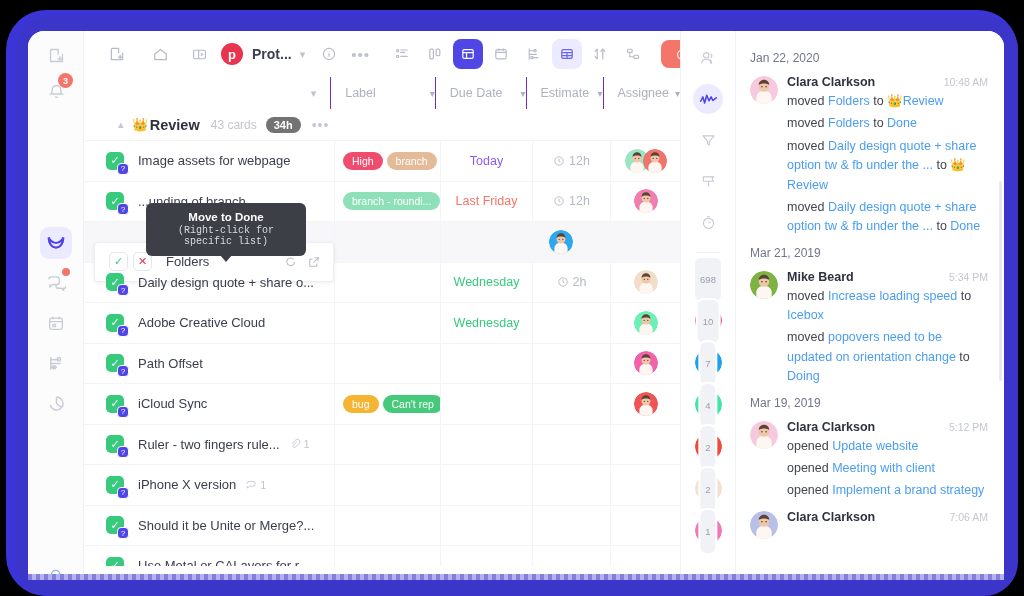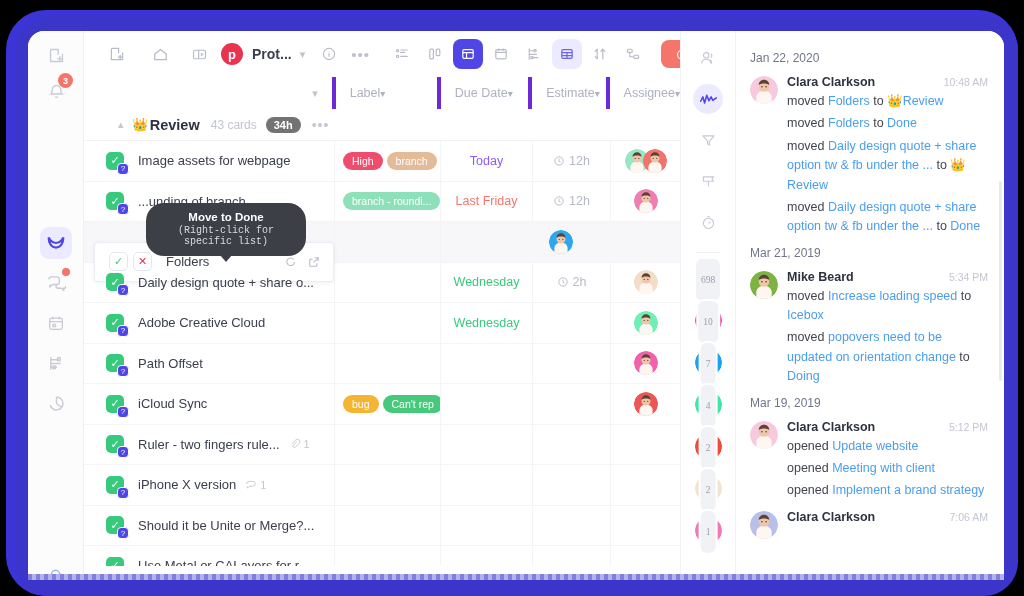--- a/index.html
+++ b/index.html
@@ -94,23 +94,23 @@
   .colhead {
     position: absolute; left: 56px; top: 46px; right: 324px; height: 32px;
     display: flex; align-items: center;
   }
   .colhead-spacer {
     width: 250px; height: 100%;
     display: flex; align-items: center; justify-content: flex-end;
     padding-right: 14px;
   }
   .colh {
-    height: 100%; display: flex; align-items: center; 
+    height: 100%; display: flex; align-items: center; gap: 6px;
     font-size: 12.5px; color: #aeb1c0; padding-left: 14px;
-    border-left: 4px solid #6d28d9; cursor: pointer;
+    border-left: 1px solid #6d28d9; cursor: pointer; justify-content: space-between;
   }
   .colh .cv { font-size: 10px; }
 
   
   .grouphead {
     position: absolute; left: 56px; top: 78px; right: 324px; height: 32px;
     display: flex; align-items: center; padding-left: 34px;
     border-bottom: 1px solid #f2f2f6;
   }
   .gh-caret { color: #c4c7d4; font-size: 11px; margin-right: 9px; cursor: pointer; }
@@ -178,21 +178,21 @@
     font-size: 11px; cursor: pointer; flex: none; background: #fff;
   }
   .mini-btn.ok { color: #37ca7d; }
   .mini-btn.no { color: #e8344e; margin-left: 5px; }
   .row-actions {
     margin-left: auto; margin-right: 12px; display: flex; align-items: center;
     gap: 9px; color: #b9bcc9;
   }
   .tooltip {
     position: absolute; left: 62px; top: -39px; width: 160px;
-    background: #3c3f46; border-radius: 18px; padding: 8px 6px 9px;
+    background: #3c3f46; border-radius: 6px; padding: 8px 6px 9px;
     text-align: center; color: #fff; z-index: 40;
   }
   .tooltip .t1 { font-size: 11.5px; font-weight: 700; }
   .tooltip .t2 { font-size: 10px; color: #d9dbe0; margin-top: 2px; font-family: Liberation Mono, monospace; }
   .tooltip:after {
     content: ""; position: absolute; left: 50%; bottom: -6px; margin-left: -6px;
     border-left: 6px solid transparent; border-right: 6px solid transparent;
     border-top: 7px solid #3c3f46;
   }
 
@@ -211,21 +211,21 @@
   .r2-sep { width: 24px; height: 1px; background: #eeeff4; margin: 4px 0 12px; }
   .r2-person { position: relative; width: 34px; height: 36px; margin-bottom: 6px; cursor: pointer; flex: none; }
   .r2-person .pav { width: 27px; height: 27px; border-radius: 50%; display: block; margin: 0 auto; }
   .r2-person .pq {
     width: 27px; height: 27px; border-radius: 50%; background: #eef0f4; color: #b6b9c6;
     font-size: 12px; display: flex; align-items: center; justify-content: center; margin: 0 auto;
   }
   .r2-person .pcount {
     position: absolute; left: 50%; transform: translateX(-50%); bottom: -2px;
     background: #f1f2f6; color: #9a9dac; border: 2px solid #fff;
-    border-radius: 8px; font-size: 9.5px; padding: 16px 5px; min-width: 18px; text-align: center; font-family: Liberation Serif, serif;
+    border-radius: 8px; font-size: 9.5px; padding: 16px 5px; min-width: 18px; text-align: center;
   }
 
   
   .actpanel {
     position: absolute; right: 0; top: 0; width: 268px; height: 100%;
     background: #fff; padding: 14px 16px 0 14px; overflow: hidden;
   }
   .act-date { font-size: 12px; color: #71758a; margin: 6px 0 10px; }
   .act-item { display: flex; gap: 9px; margin-bottom: 9px; }
   .act-av { width: 28px; height: 28px; border-radius: 50%; flex: none; margin-top: 1px; }

